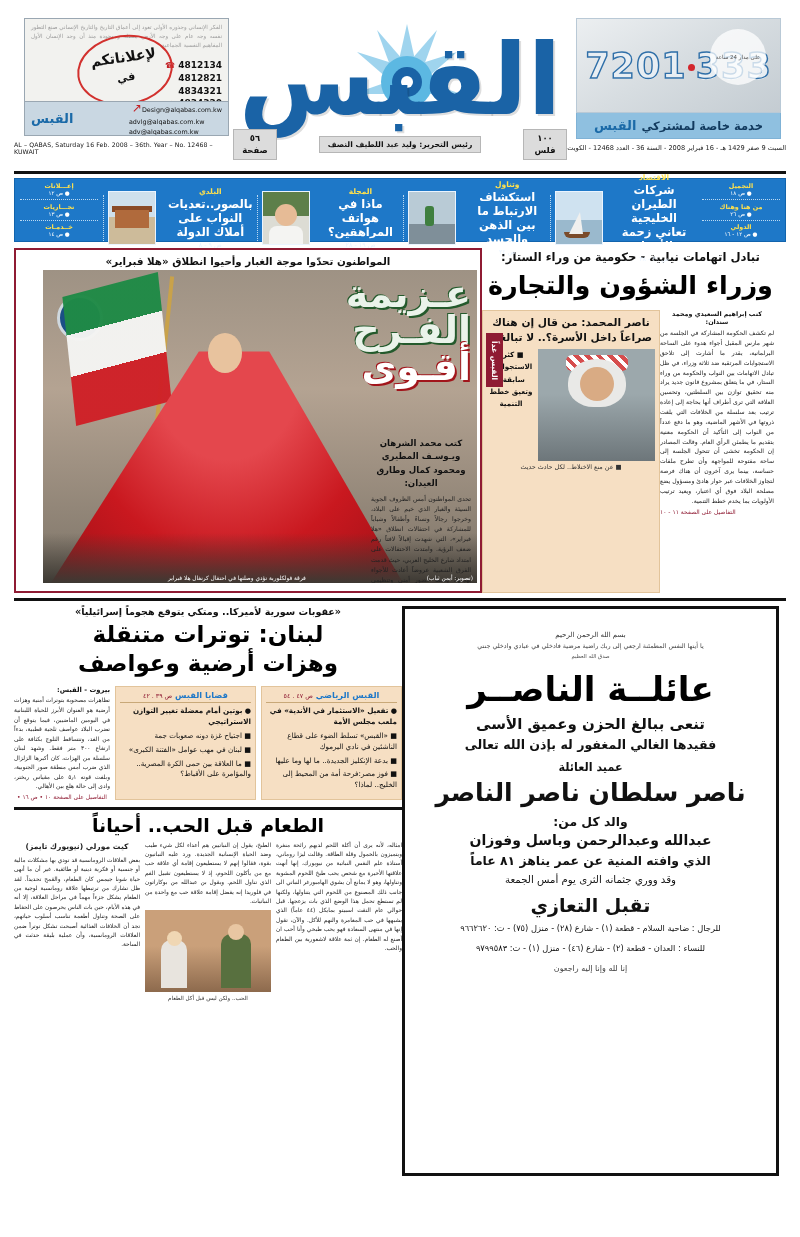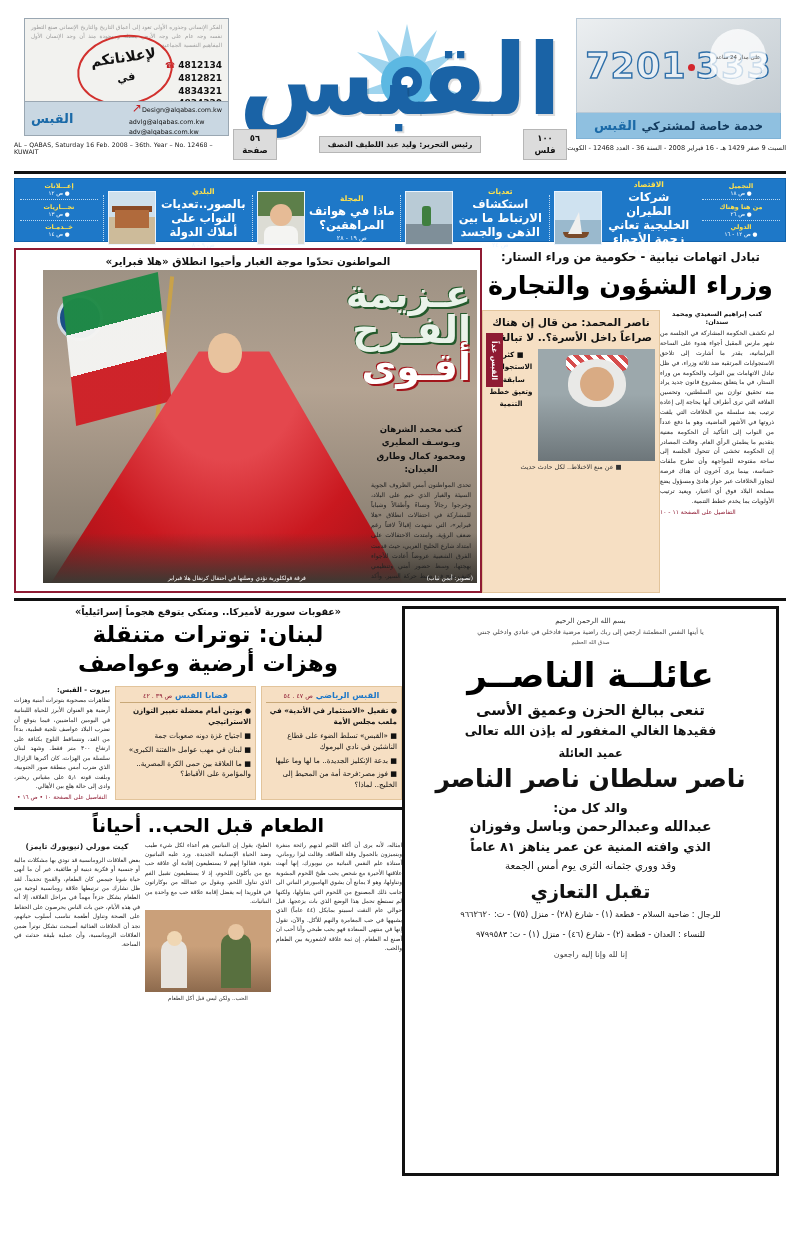--- a/index.html
+++ b/index.html
@@ -50,21 +50,21 @@
   .eng-line{font-size:6.2px;color:#111;margin-top:5px;text-align:left;direction:ltr;letter-spacing:.1px;}
 
   .rule-thick{height:3px;background:#111;margin:3px 0 4px 0;}
 
   
   .navbar{display:flex;flex-direction:row-reverse;background:#1e78c8;border:1px solid #1264ad;height:64px;box-sizing:border-box;}
   .idxcol{width:88px;display:flex;flex-direction:column;justify-content:space-around;padding:2px 3px;box-sizing:border-box;}
   .idx-item{text-align:center;color:#ffe14d;font-size:6.4px;font-weight:bold;line-height:1.25;letter-spacing:2px;}
   .idx-item .pg{color:#fff;font-size:5.6px;letter-spacing:0;font-weight:normal;}
   .idx-sep{border-bottom:1px dotted #bcd9f2;margin:1px 2px;}
-  .teaser{flex:1;display:flex;flex-direction:row-reverse;align-items:center;gap:3px;padding:3px 4px;
+  .teaser{flex:1;display:flex;flex-direction:row-reverse;align-items:center;gap:12px;padding:3px 4px;
           border-left:1px dotted #bcd9f2;box-sizing:border-box;position:relative;margin-top:16px;}
   .teaser:last-of-type{border-left:none;}
   .t-txt{flex:1;text-align:center;color:#fff;}
   .t-tag{color:#ffe14d;font-size:7.5px;font-weight:bold;margin-bottom:1px;}
   .t-head{font-size:11.5px;font-weight:bold;line-height:1.22;}
   .t-pg{font-size:6.4px;margin-top:2px;color:#eaf4ff;}
   .t-thumb{width:46px;height:52px;flex:0 0 46px;border:1px solid #eaf4ff;overflow:hidden;position:relative;}
 
   .th-boat{background:linear-gradient(#cfe2f0 0 54%,#9ab9cd 54% 100%);}
   .th-boat:after{content:"";position:absolute;left:13px;bottom:10px;border-left:11px solid transparent;border-right:3px solid transparent;border-bottom:22px solid #f0f0ee;}
@@ -91,21 +91,21 @@
   .photo-flag{position:absolute;left:26px;top:4%;width:96px;height:132px;
      background:linear-gradient(#1f8a46 0 30%,#f4f4f2 30% 62%,#cf2027 62% 100%);transform:skewY(-9deg) rotate(-6deg);opacity:.97;}
   .photo-pole{position:absolute;left:118px;top:2%;width:4px;height:56%;background:#c9a24a;transform:rotate(6deg);}
   .photo-crowd{position:absolute;left:0;right:0;bottom:0;height:16%;background:linear-gradient(transparent,#3d3933);}
   .photo-circle{position:absolute;left:14px;top:8%;width:40px;height:40px;border-radius:50%;background:#1b4f86;border:3px solid #cfd8de;}
   .photo-title{position:absolute;right:6px;top:6px;text-align:right;line-height:.96;}
   .photo-title div{font-size:38px;font-weight:bold;color:#eaf3ea;text-shadow:2px 2px 0 #245a2c,-1px -1px 0 #245a2c;}
   .photo-title .l3{color:#fff;text-shadow:2px 2px 0 #a1151b,-1px -1px 0 #a1151b;}
   .photo-cap{position:absolute;left:4px;right:4px;bottom:2px;font-size:5.8px;color:#fff;text-align:center;}
   .photo-cap .cam{float:right;}
-  .side-col{position:absolute;right:3px;top:150px;width:106px;padding:3px;box-sizing:border-box;}
+  .side-col{position:absolute;right:3px;top:164px;width:106px;padding:3px;box-sizing:border-box;}
   .byline{font-size:8.6px;font-weight:bold;line-height:1.55;text-align:center;color:#111;letter-spacing:.6px;}
   .sidebody{font-size:6.2px;line-height:1.62;text-align:justify;color:#222;margin-top:4px;}
 
   .u-left{flex:1;margin-right:7px;display:flex;flex-direction:column;}
   .kicker{font-size:11.6px;text-align:center;font-weight:bold;padding:2px 0 5px;color:#111;}
   .bighead{text-align:center;font-size:25.5px;font-weight:bold;line-height:1.3;color:#000;letter-spacing:-.3px;}
   .sub-block{display:flex;flex-direction:row-reverse;margin-top:8px;flex:1;}
   .sub-right{width:178px;background:#f6dfc3;border:1px solid #e2c49b;padding:4px;box-sizing:border-box;position:relative;}
   .sub-head{font-size:10.6px;font-weight:bold;line-height:1.42;text-align:center;color:#111;}
   .sub-tab{position:absolute;left:3px;top:22px;width:17px;height:54px;background:#8f1b33;color:#fff;font-size:7.5px;
@@ -145,21 +145,21 @@
   .food-cols{display:flex;flex-direction:row-reverse;gap:5px;margin-top:5px;flex:1;}
   .food-col{flex:1;font-size:5.8px;line-height:1.62;text-align:justify;color:#222;}
   .food-by{font-size:7.6px;font-weight:bold;text-align:center;margin-bottom:3px;}
   .food-photo{height:82px;background:linear-gradient(#caa07a 0 44%,#8d6a4d 100%);margin-top:4px;position:relative;overflow:hidden;}
   .food-photo .p1{position:absolute;left:16px;bottom:4px;width:26px;height:48px;background:#e8e4de;border-radius:10px 10px 0 0;}
   .food-photo .p2{position:absolute;right:20px;bottom:4px;width:30px;height:54px;background:#58703f;border-radius:10px 10px 0 0;}
   .food-photo .h1{position:absolute;left:22px;bottom:46px;width:15px;height:15px;border-radius:50%;background:#f0d7b4;}
   .food-photo .h2{position:absolute;right:27px;bottom:52px;width:16px;height:16px;border-radius:50%;background:#e8c6a2;}
   .food-cap{font-size:5.6px;color:#333;margin-top:2px;text-align:center;}
 
-  .low-left{flex:1;margin-right:7px;border:3px solid #111;padding:7px 8px;box-sizing:border-box;display:flex;flex-direction:column;}
+  .low-left{flex:1;margin-right:7px;border:3px solid #111;padding:21px 8px;box-sizing:border-box;display:flex;flex-direction:column;}
   .basmala{text-align:center;font-size:7px;color:#333;line-height:1.5;}
   .aya{text-align:center;font-size:6.4px;color:#444;margin-top:2px;line-height:1.5;}
   .aya2{text-align:center;font-size:5.4px;color:#555;margin-top:1px;}
   .fam{text-align:center;font-size:34px;font-weight:bold;margin-top:10px;color:#000;letter-spacing:-.5px;}
   .ob-l1{text-align:center;font-size:15px;font-weight:bold;margin-top:6px;}
   .ob-l2{text-align:center;font-size:12.6px;font-weight:bold;margin-top:4px;}
   .ob-l3{text-align:center;font-size:11.2px;font-weight:bold;margin-top:9px;}
   .ob-name{text-align:center;font-size:25px;font-weight:bold;margin-top:4px;letter-spacing:-.5px;}
   .ob-l4{text-align:center;font-size:12.4px;font-weight:bold;margin-top:7px;}
   .ob-sons{text-align:center;font-size:14px;font-weight:bold;margin-top:3px;}
@@ -279,21 +279,21 @@
       <div class="t-txt">
         <div class="t-tag">المجلة</div>
         <div class="t-head">ماذا في هواتف المراهقين؟</div>
         <div class="t-pg">ص ١٩ - ٢٨</div>
       </div>
     </div>
 
     <div class="teaser">
       <div class="t-thumb th-gym"></div>
       <div class="t-txt">
-        <div class="t-tag">تعديات</div>
+        <div class="t-tag">وتناول</div>
         <div class="t-head">استكشاف الارتباط ما بين الذهن والجسد</div>
         <div class="t-pg">ص ٢٤</div>
       </div>
     </div>
 
     <div class="teaser">
       <div class="t-thumb th-boat"></div>
       <div class="t-txt">
         <div class="t-tag">الاقتصاد</div>
         <div class="t-head">شركات الطيران الخليجية تعاني زحمة الأجواء</div>

